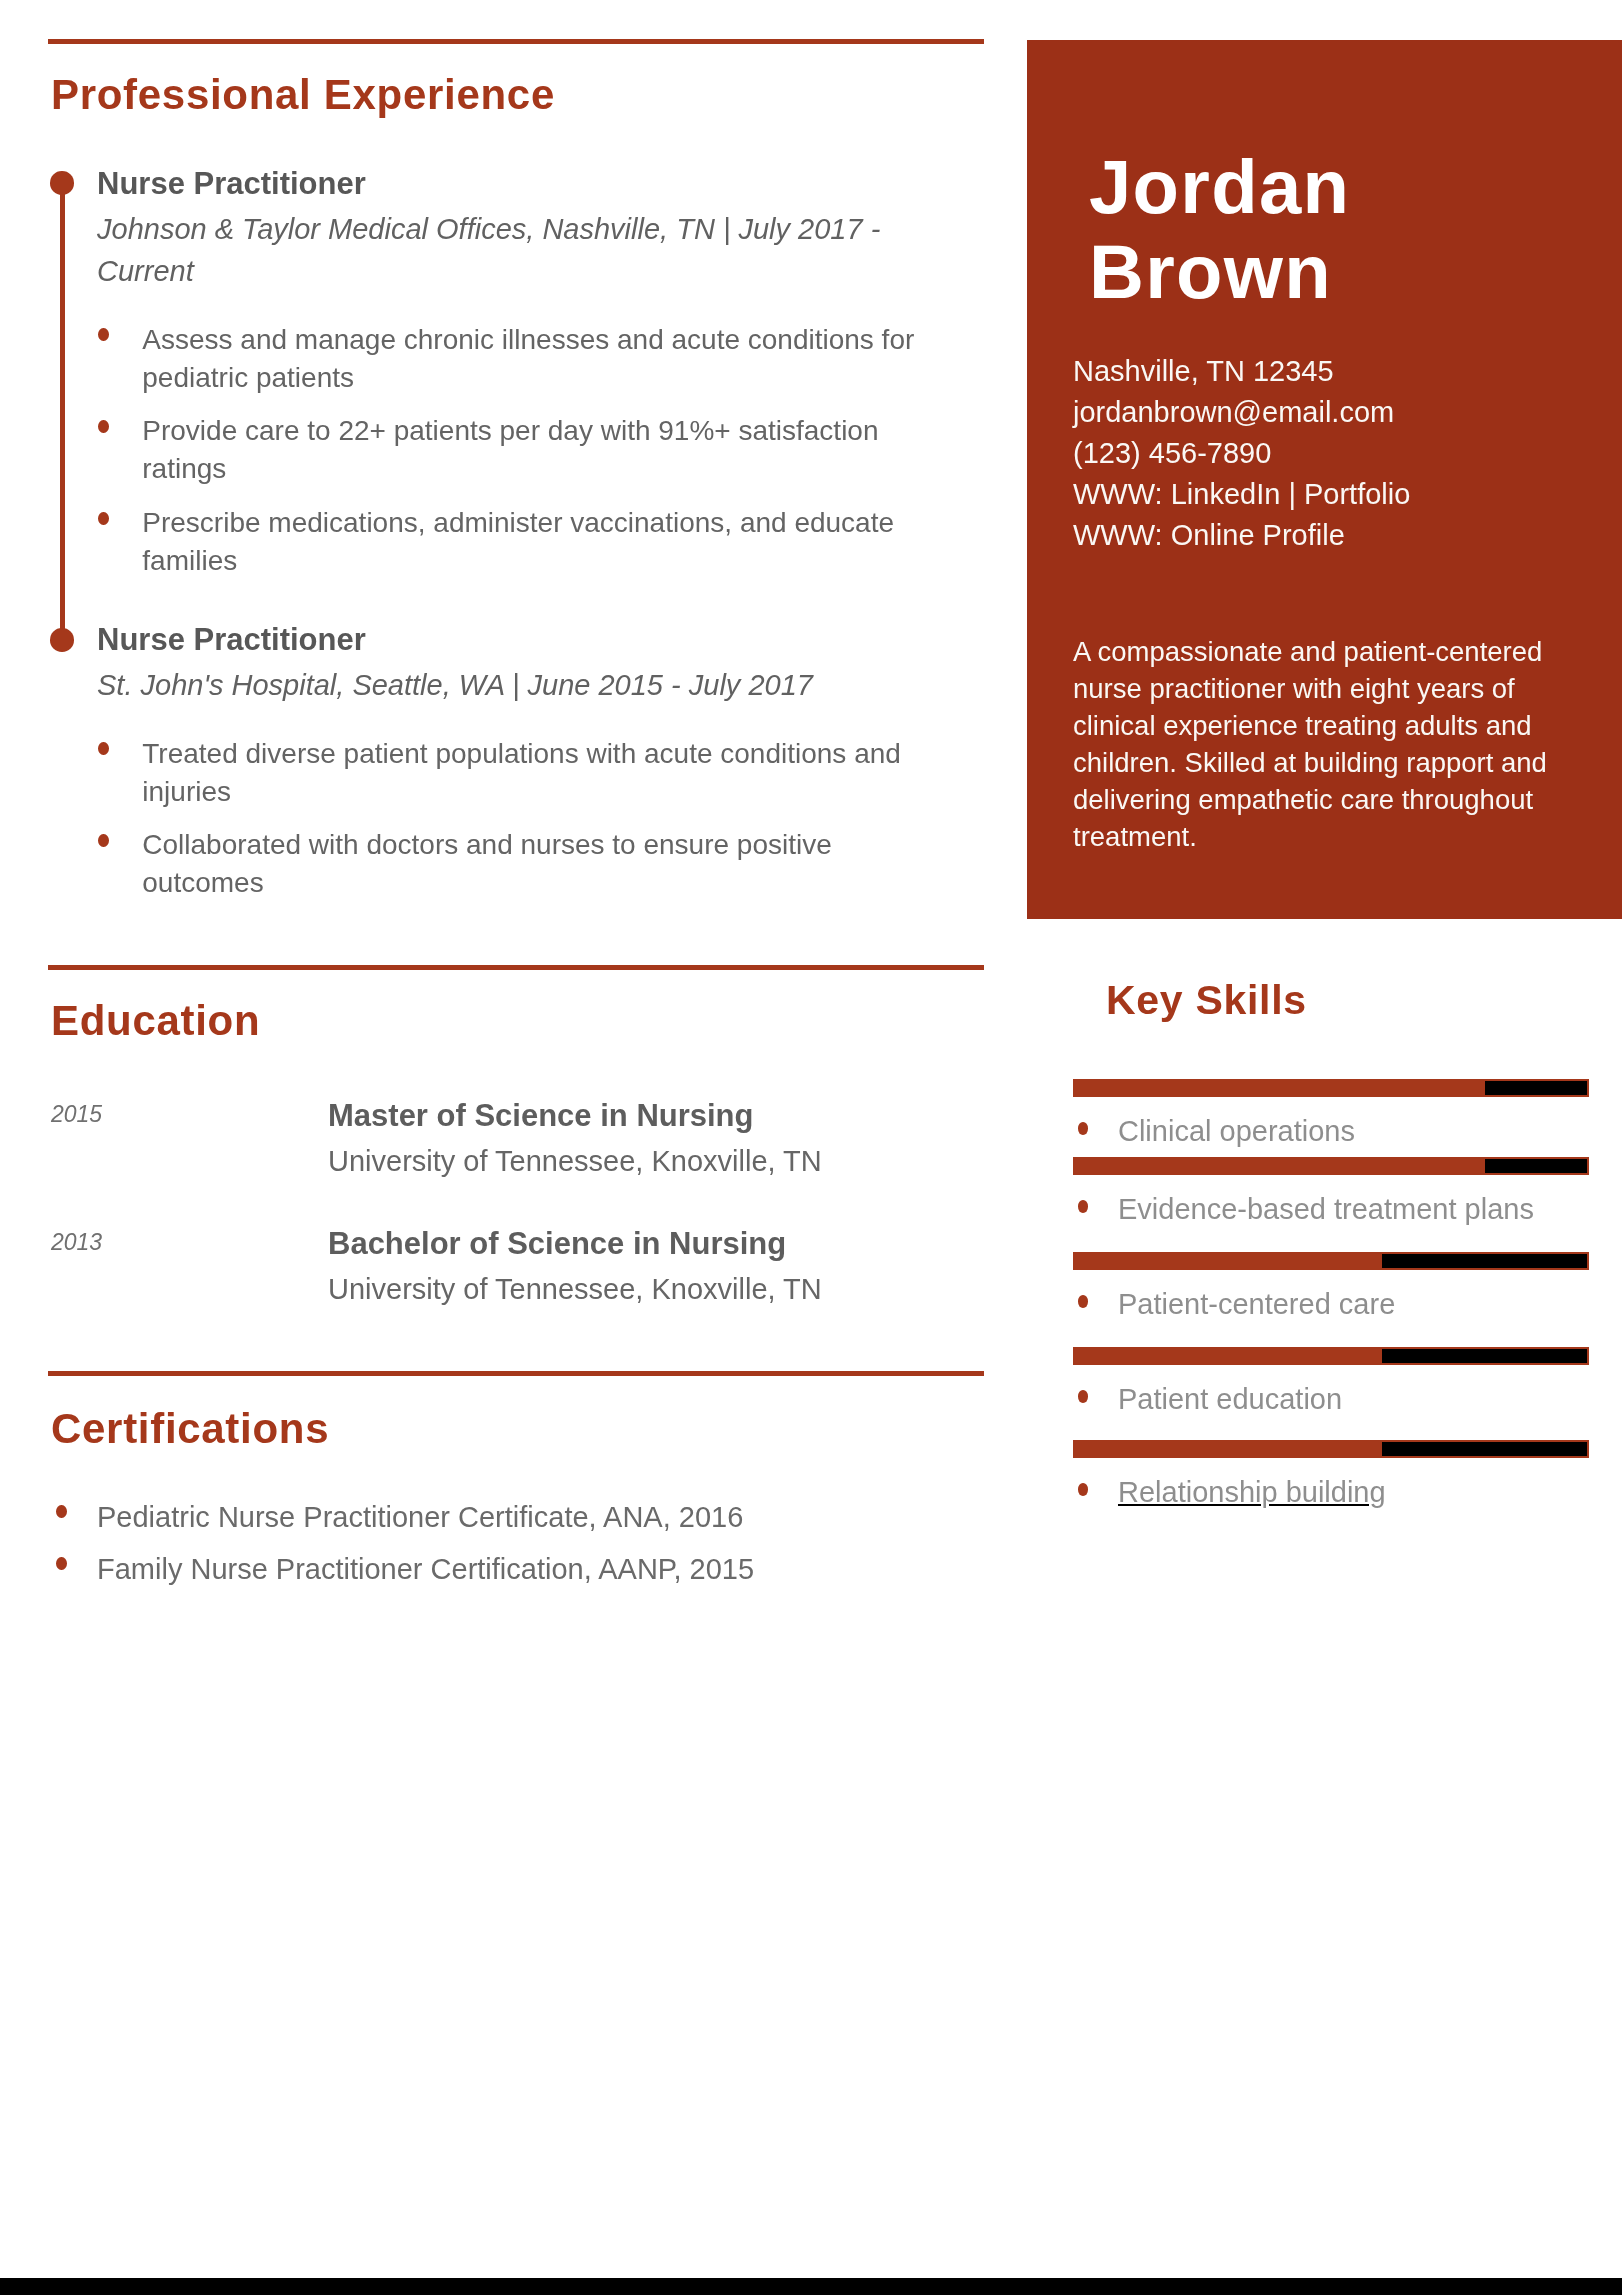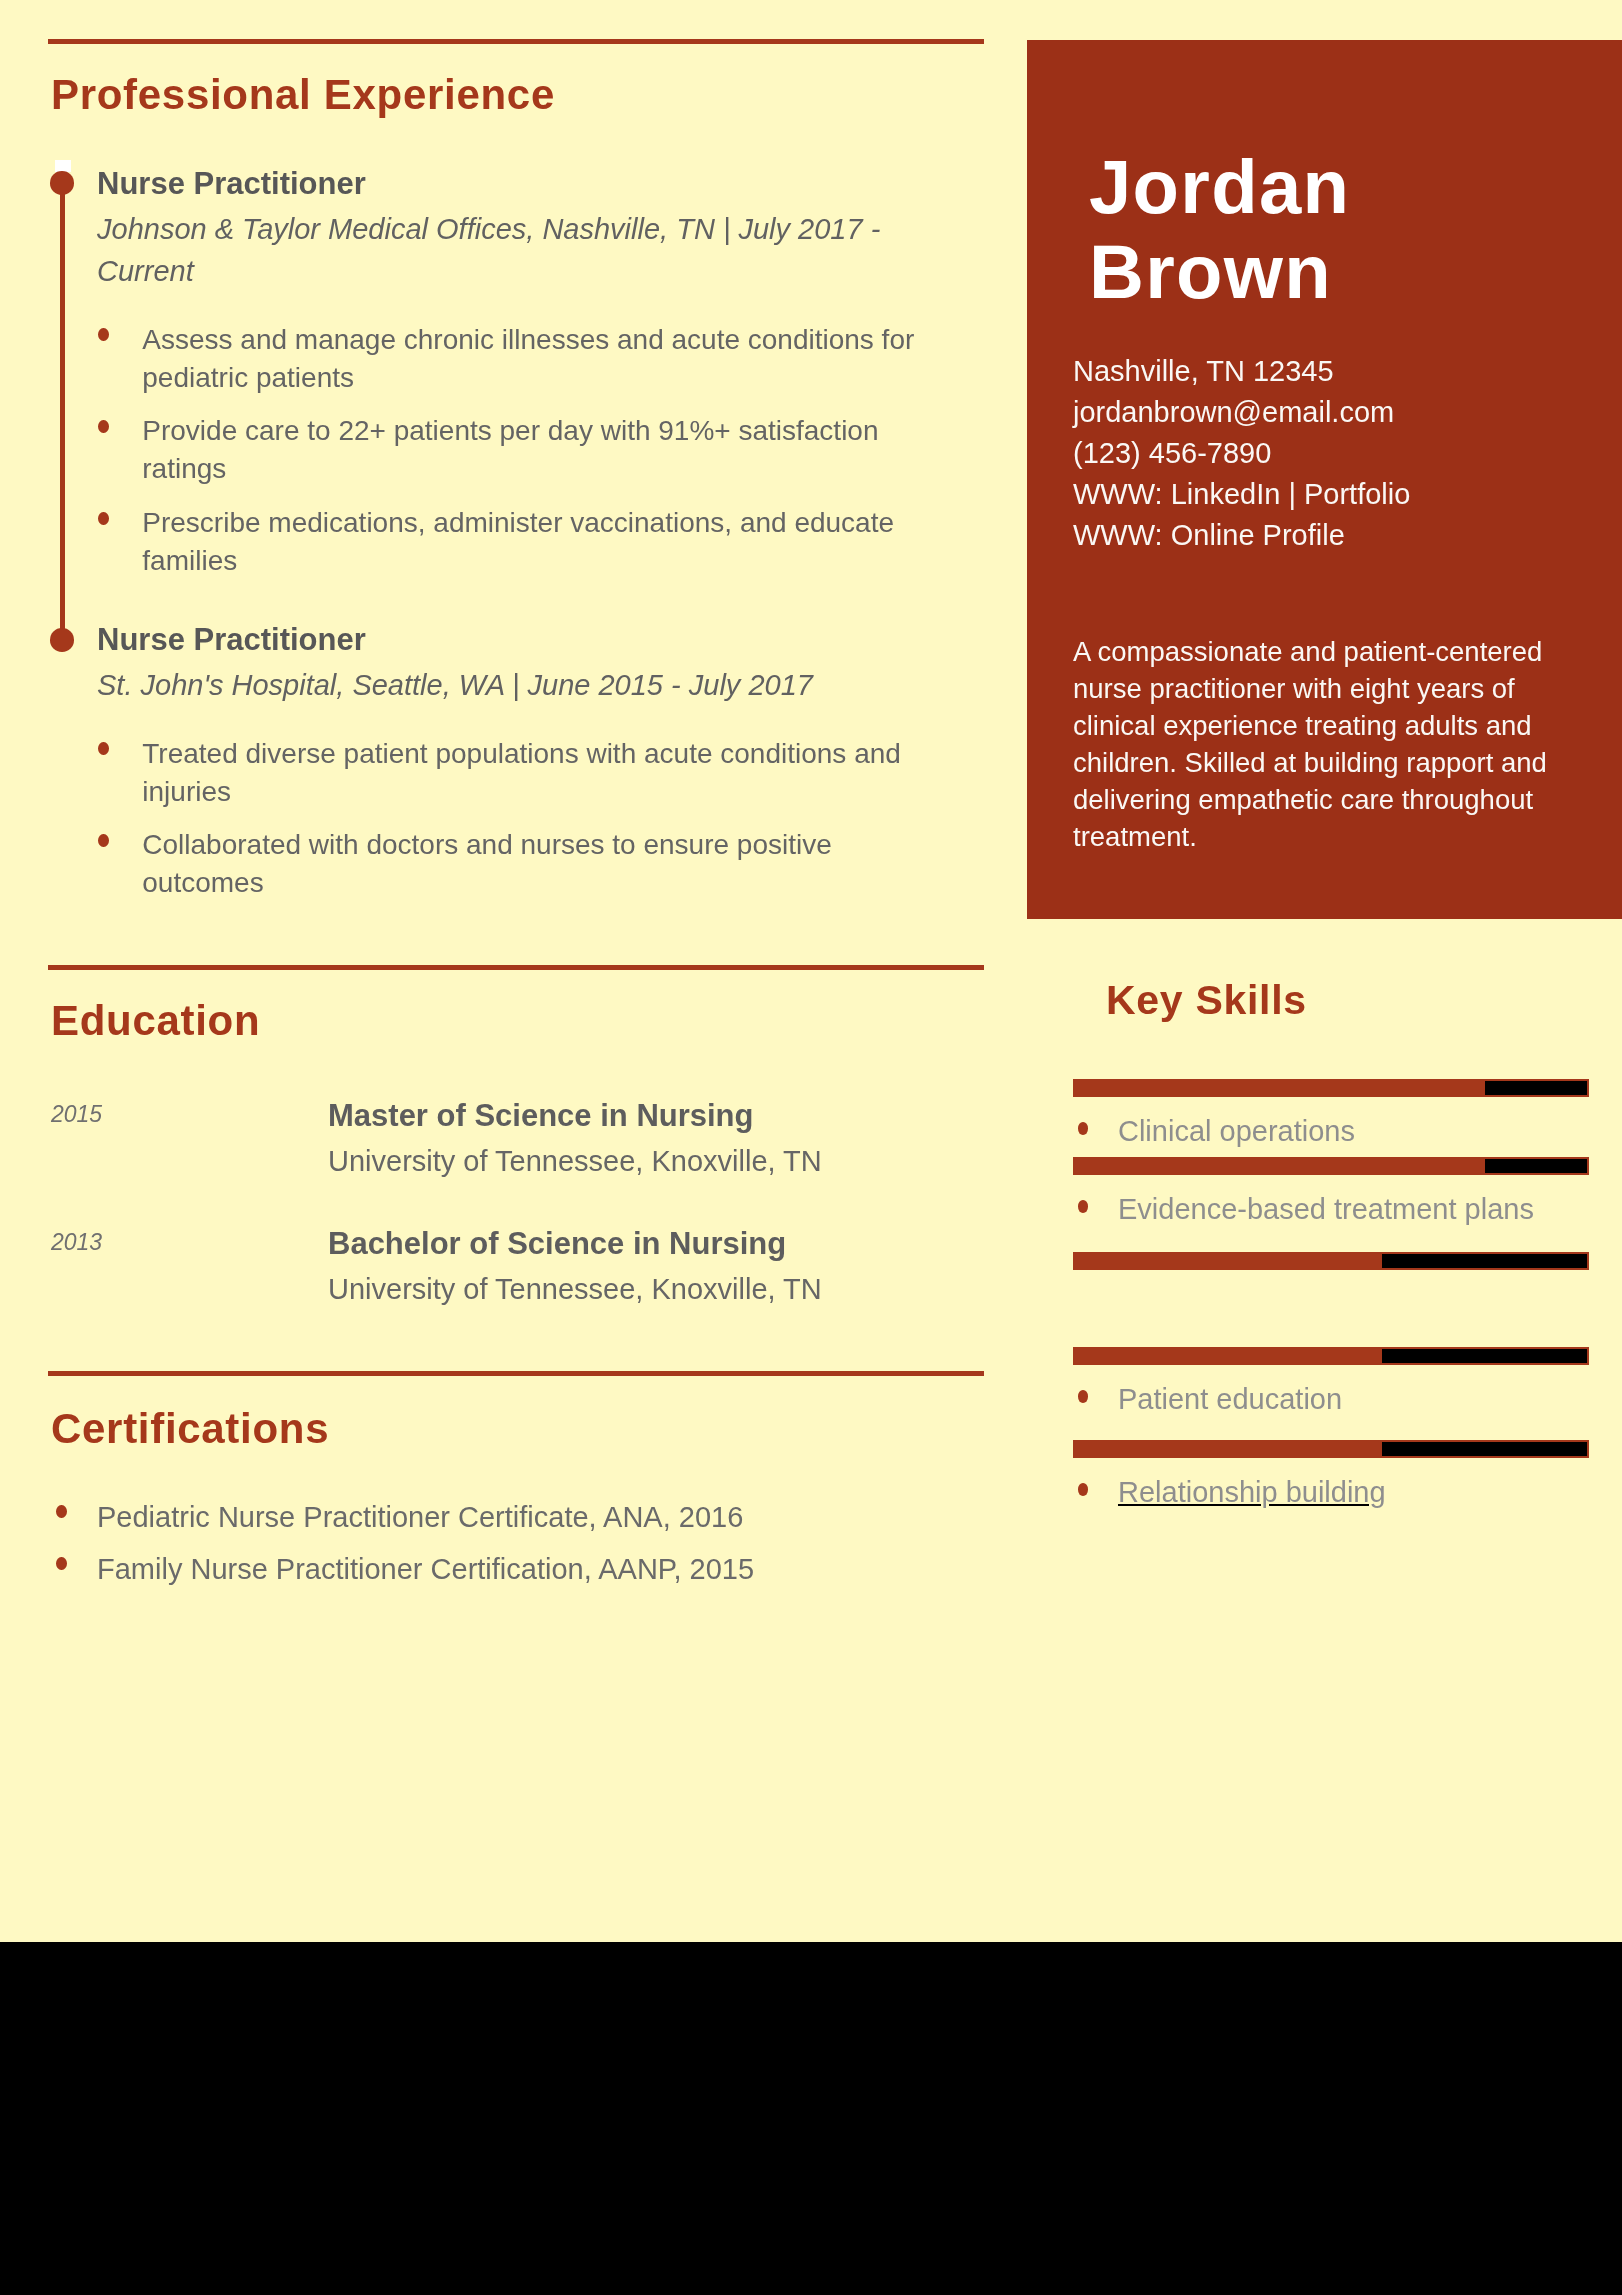--- a/index.html
+++ b/index.html
@@ -1,19 +1,19 @@
 <!DOCTYPE html>
 <html style="font-size:10.5px"><head>
 <meta charset="utf-8">
 <style>
   html,body{margin:0;padding:0;background:#000;}
   .page{
     position:relative;
-    width:1622px;height:1942px;
-    background:#fef9c3;
+    width:1622px;height:2278px;
+    background:#ffffff;
     font-family:"Liberation Sans", sans-serif;
     overflow:hidden;
   }
   .rule{position:absolute;left:48px;width:936px;height:5.2px;background:#A5381B;}
   .section-heading{
     position:absolute;left:51px;
     font-size:42px;font-weight:700;color:#A5381B;
     letter-spacing:0.7px;white-space:nowrap;line-height:1.1;
   }
   
@@ -161,20 +161,24 @@
       </div>
     <div class="skill-label-row">
         <span class="dot"></span>
         <span class="skill-label">Evidence-based treatment plans</span>
       </div>
   </div>
   <div class="skill" style="top:1252px;">
     <div class="skill-bar">
         <div class="skill-fill" style="width: 60%;"></div>
       </div>
+    <div class="skill-label-row">
+        <span class="dot"></span>
+        <span class="skill-label">Patient-centered care</span>
+      </div>
   </div>
   <div class="skill" style="top:1347px;">
     <div class="skill-bar">
         <div class="skill-fill" style="width: 60%;"></div>
       </div>
     <div class="skill-label-row">
         <span class="dot"></span>
         <span class="skill-label">Patient education</span>
       </div>
   </div>

